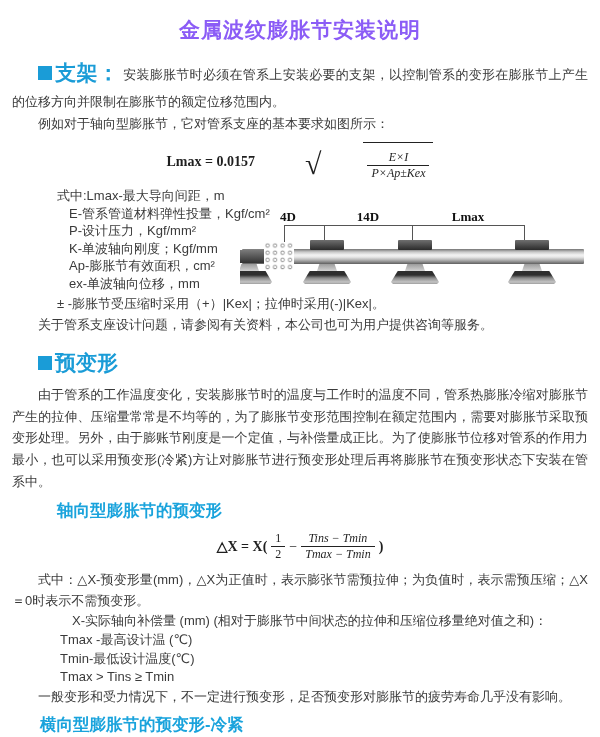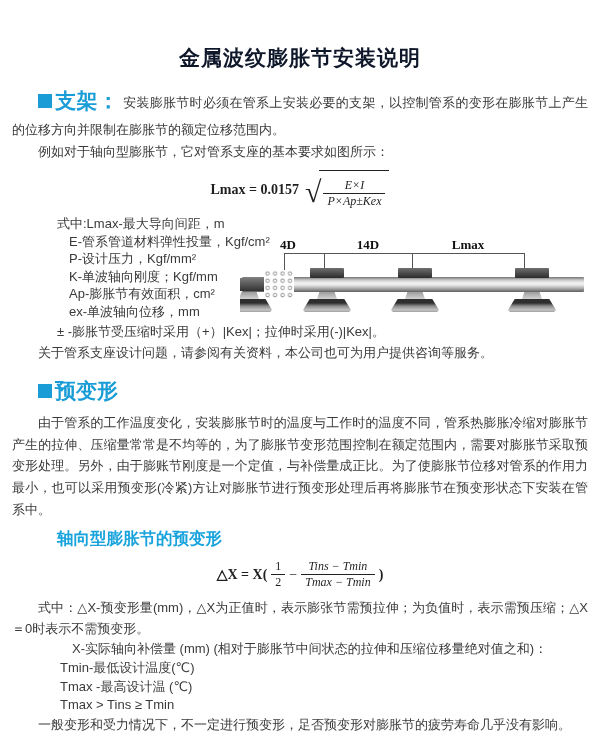--- a/index.html
+++ b/index.html
@@ -11,38 +11,38 @@
   *{box-sizing:border-box;margin:0;padding:0;}
   html,body{width:600px;height:737px;}
   body{
     background:#ffffff;
     overflow:hidden;
     font-family:"Liberation Sans","DejaVu Sans",sans-serif;
     color:var(--text);
   }
   .page{width:600px;height:737px;padding:0 12px;position:relative;}
   h1.title{
-    font-size:21px;font-weight:bold;text-align:center;color:#0f172a;
-    letter-spacing:1px;padding:16px 0 12px 0;margin-top:28px;
+    font-size:21px;font-weight:bold;text-align:center;color:#8b5cf6;
+    letter-spacing:1px;padding:16px 0 12px 0;
   }
   .para{font-size:13px;line-height:1.66;text-align:justify;color:var(--text);}
   .ti{text-indent:26px;}
   .sq{
     display:inline-block;width:14px;height:14px;background:var(--accent);
     margin-right:3px;vertical-align:-1px;
   }
   .sec-h{font-size:21px;font-weight:bold;color:var(--accent);vertical-align:-1px;margin-right:4px;}
   .example{margin-top:1px;}
   
   .formula{
     font-family:"Liberation Serif",serif;color:var(--formula);
     display:flex;align-items:center;justify-content:center;
     font-size:14px;
   }
-  .f1{margin:7px 0 6px 0;min-height:34px;}
+  .f1{margin:7px 0 6px 0;min-height:34px;gap:44px;}
   .f-b{font-weight:bold;}
   .radical{font-size:30px;font-weight:400;line-height:0.85;margin:0 -2px 0 6px;transform:translateY(2px);}
   .sqrt-content{border-top:1.5px solid #222;display:inline-block;padding-top:7px;}
   .frac{display:inline-flex;flex-direction:column;text-align:center;vertical-align:middle;font-size:12px;line-height:1.25;margin:0 4px;}
   .frac .num{border-bottom:1px solid #222;padding:0 4px;}
   .frac .den{padding:0 4px;}
   .it{font-style:italic;}
   
   .vars-wrap{position:relative;margin-top:2px;}
   .v{font-size:13px;line-height:1.35;margin-left:45px;white-space:nowrap;}
@@ -164,20 +164,20 @@
     <span>−</span>
     <span class="frac it">
       <span class="num">Tins − Tmin</span>
       <span class="den">Tmax − Tmin</span>
     </span>
     <span class="f-b">)</span>
   </div>
 
   <p class="n ti">式中：△X-预变形量(mm)，△X为正值时，表示膨张节需预拉伸；为负值时，表示需预压缩；△X＝0时表示不需预变形。</p>
   <p class="n ml">X-实际轴向补偿量 (mm) (相对于膨胀节中间状态的拉伸和压缩位移量绝对值之和)：</p>
+  <p class="n temp">Tmax -最高设计温 (℃)</p>
   <p class="n temp">Tmin-最低设计温度(℃)</p>
-  <p class="n temp">Tmax -最高设计温 (℃)</p>
   <p class="n temp">Tmax &gt; Tins ≥ Tmin</p>
   <p class="n ti">一般变形和受力情况下，不一定进行预变形，足否预变形对膨胀节的疲劳寿命几乎没有影响。</p>
 
   <h3 class="sub lateral">横向型膨胀节的预变形-冷紧</h3>
 
 </div>
 
 </body></html>

